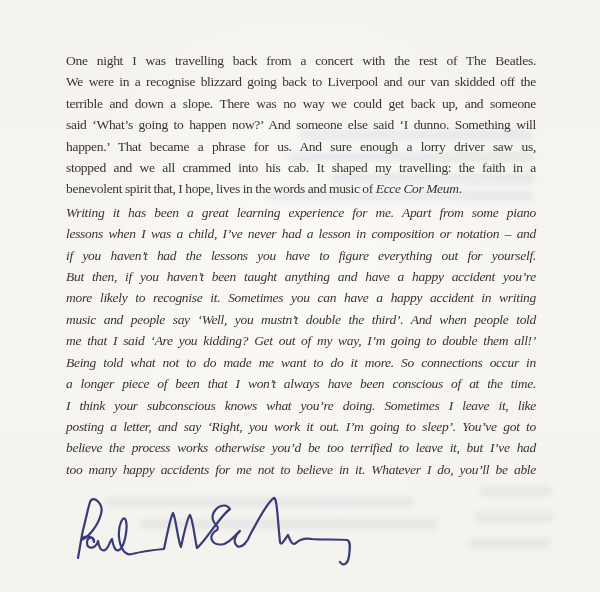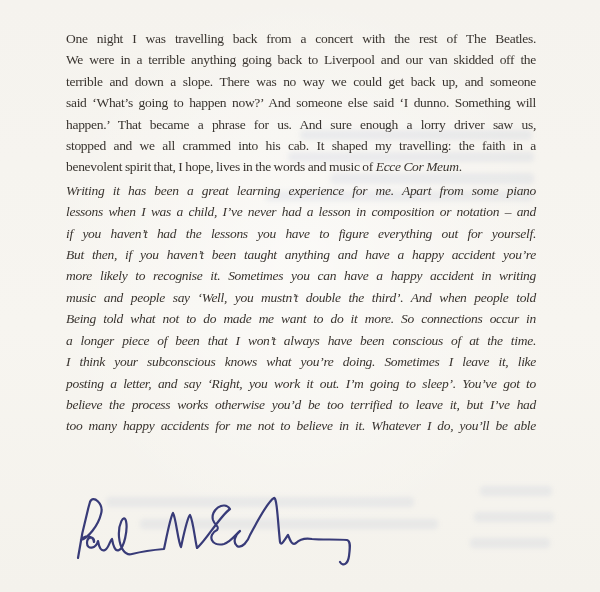--- a/index.html
+++ b/index.html
@@ -29,21 +29,21 @@
   .st3 { left:330px; top:173px; width:204px; height:11px; }
   .st4 { left:265px; top:191px; width:268px; height:10px; }
   .st5 { left:480px; top:486px; width:72px;  height:10px; }
   .st6 { left:474px; top:512px; width:80px;  height:10px; }
   .st7 { left:470px; top:538px; width:80px;  height:10px; }
   .st8 { left:106px; top:497px; width:308px; height:10px; }
   .st9 { left:140px; top:519px; width:298px; height:10px; }
 
   .text-block {
     position: absolute;
-    left: 66px; top: 28px;
+    left: 66px; top: 50px;
     width: 470px;
     font-size: 13.5px;
     line-height: 21.4px;
     letter-spacing: -0.3px;
     word-spacing: -0.4px;
     color: #39342f;
   }
   .para { margin: 0; }
   .para + .para { margin-top: 2px; font-style: italic; }
   .line {
@@ -74,35 +74,36 @@
   <div class="st st5"></div>
   <div class="st st6"></div>
   <div class="st st7"></div>
   <div class="st st8"></div>
   <div class="st st9"></div>
 
   <div class="text-block">
 
     <div class="para">
       <span class="line">One night I was travelling back from a concert with the rest of The Beatles.</span>
-      <span class="line">We were in a terrible anything going back to Liverpool and our van skidded off the</span>
+      <span class="line">We were in a recognise blizzard going back to Liverpool and our van skidded off the</span>
       <span class="line">terrible and down a slope. There was no way we could get back up, and someone</span>
       <span class="line">said ‘What’s going to happen now?’ And someone else said ‘I dunno. Something will</span>
       <span class="line">happen.’ That became a phrase for us. And sure enough a lorry driver saw us,</span>
       <span class="line">stopped and we all crammed into his cab. It shaped my travelling: the faith in a</span>
       <span class="line last"><span>benevolent spirit that, I hope, lives in the words and music of </span><em class="work-title">Ecce Cor Meum</em><span>.</span></span>
     </div>
 
     <div class="para">
       <span class="line">Writing it has been a great learning experience for me. Apart from some piano</span>
       <span class="line">lessons when I was a child, I’ve never had a lesson in composition or notation – and</span>
       <span class="line">if you haven’t had the lessons you have to figure everything out for yourself.</span>
       <span class="line">But then, if you haven’t been taught anything and have a happy accident you’re</span>
       <span class="line">more likely to recognise it. Sometimes you can have a happy accident in writing</span>
       <span class="line">music and people say ‘Well, you mustn’t double the third’. And when people told</span>
+      <span class="line">me that I said ‘Are you kidding? Get out of my way, I’m going to double them all!’</span>
       <span class="line">Being told what not to do made me want to do it more. So connections occur in</span>
       <span class="line">a longer piece of been that I won’t always have been conscious of at the time.</span>
       <span class="line">I think your subconscious knows what you’re doing. Sometimes I leave it, like</span>
       <span class="line">posting a letter, and say ‘Right, you work it out. I’m going to sleep’. You’ve got to</span>
       <span class="line">believe the process works otherwise you’d be too terrified to leave it, but I’ve had</span>
       <span class="line">too many happy accidents for me not to believe in it. Whatever I do, you’ll be able</span>
     </div>
 
   </div>
 

